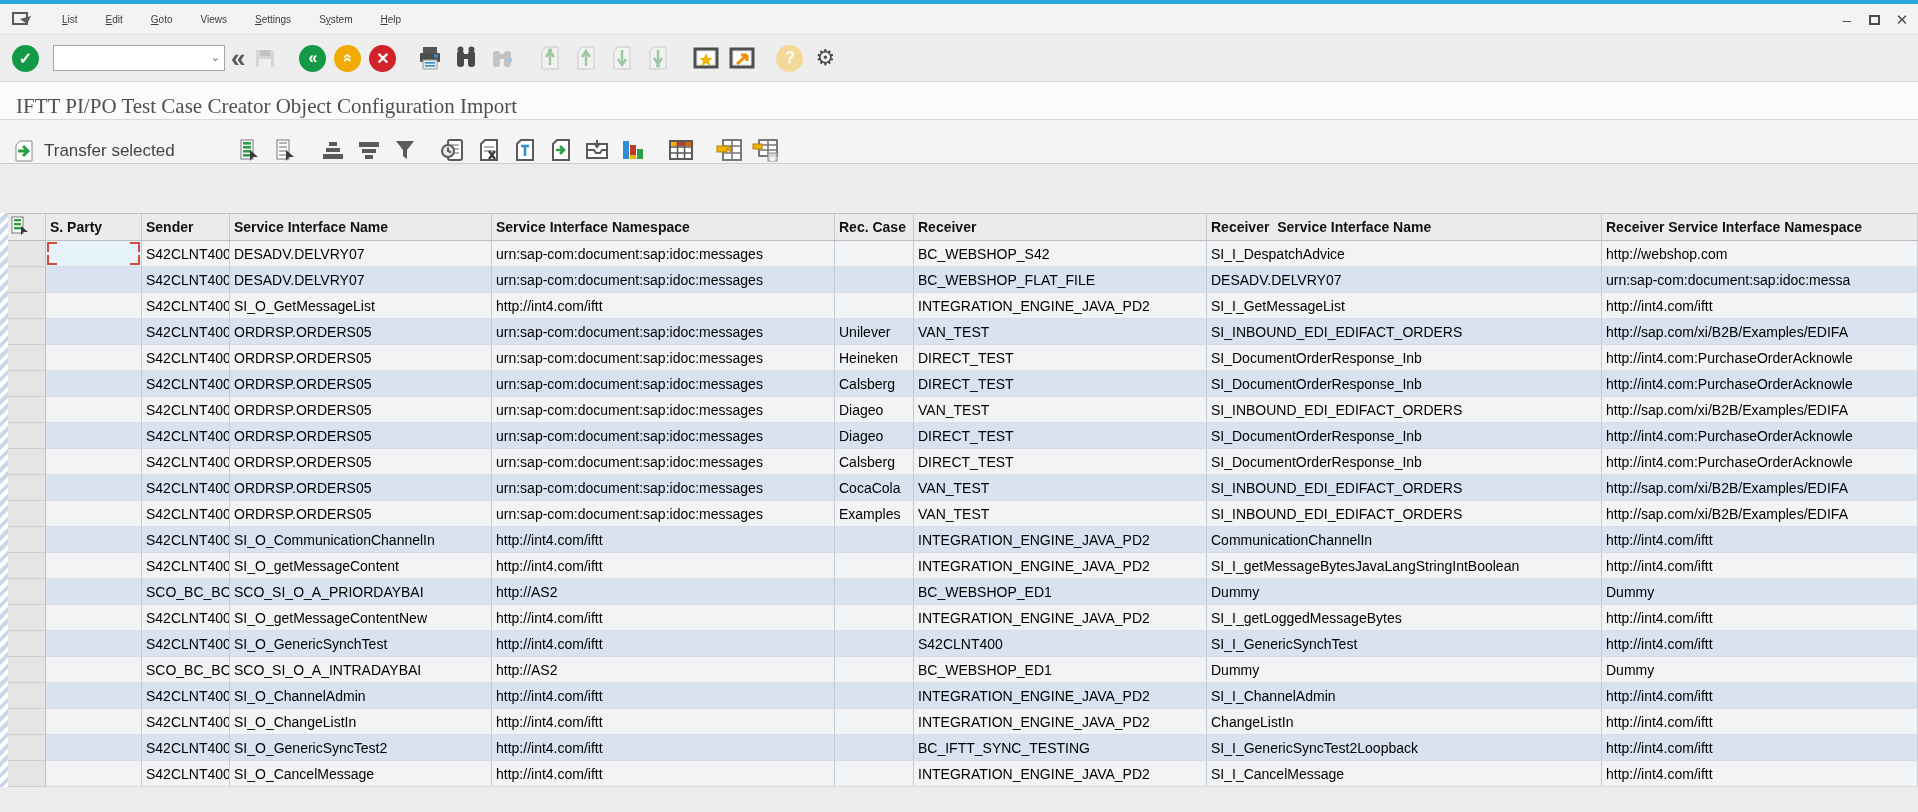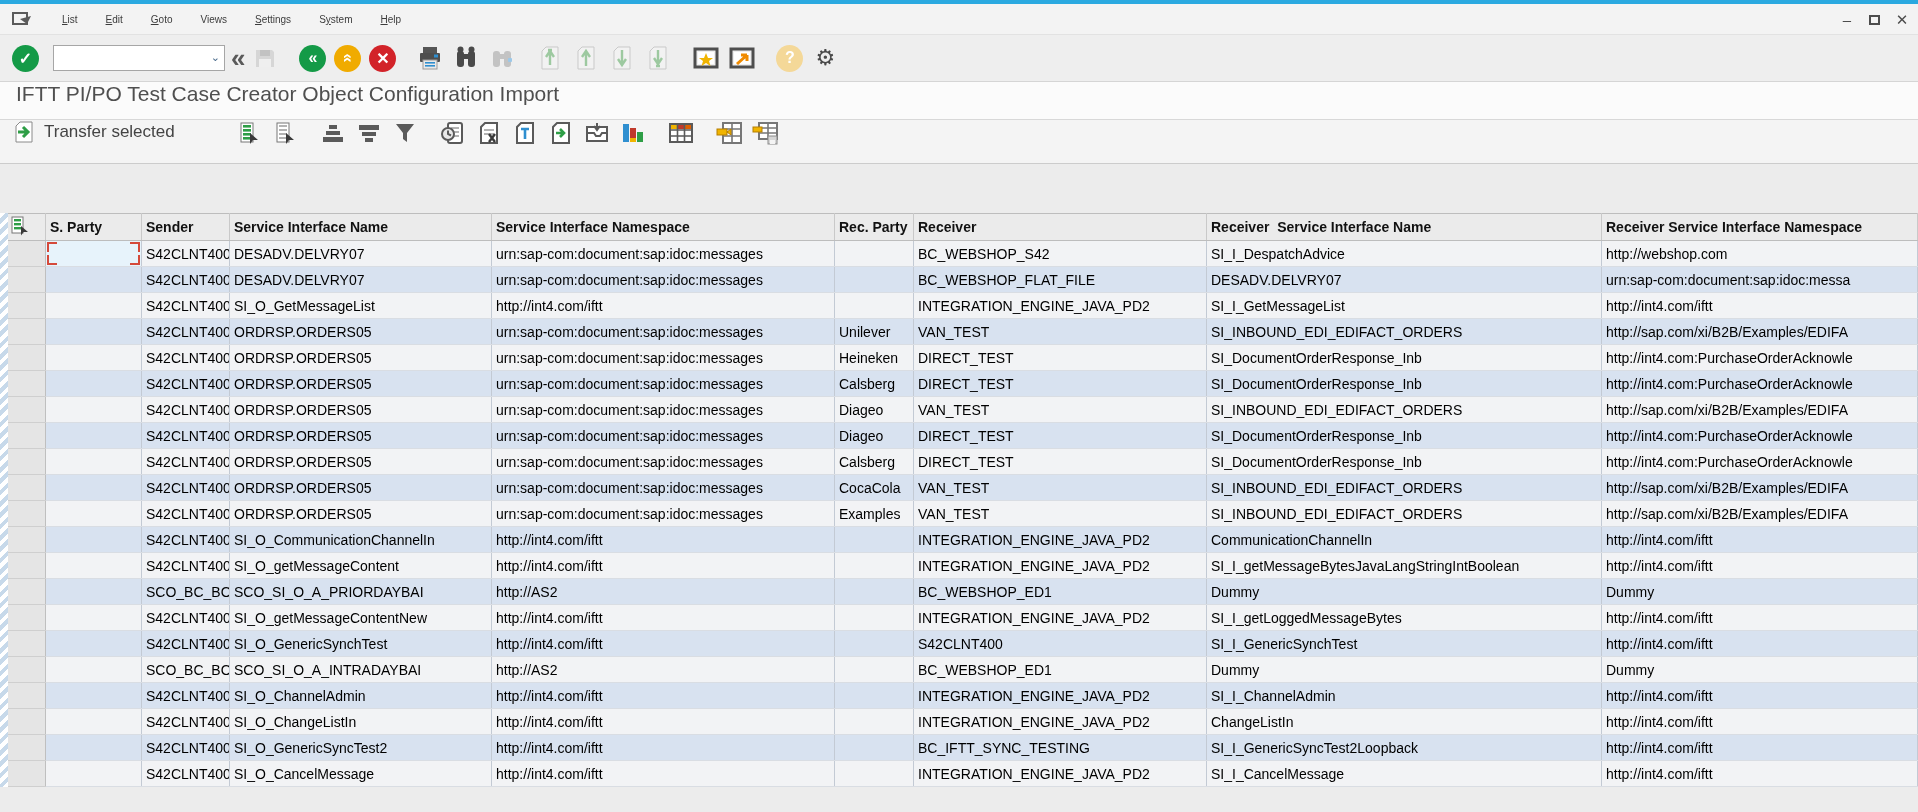--- a/index.html
+++ b/index.html
@@ -32,26 +32,26 @@
   .cmd-input { width:172px; height:26px; border:1px solid #a6a6a6; background:#fff;
     font-size:13px; padding:0 20px 0 6px; }
   .cmd-chev { position:absolute; right:5px; top:6px; font-size:11px; color:#4a6b8c; }
   .chev-dbl { font-size:26px; color:#5a5a5a; line-height:1; margin:0 6px; font-weight:bold; }
   .rot-up { display:inline-block; transform:rotate(90deg); }
   .tb-icon { width:28px; height:28px; display:flex; align-items:center; justify-content:center; flex:none; }
   .gears { font-size:22px; color:#4a4a4a; }
 
   
   .titlebar { height:38px; background:#fbfbfb; border-bottom:1px solid #d8d8d8;
-    display:flex; align-items:flex-start; padding-left:16px; }
+    display:flex; align-items:flex-end; padding-left:16px;font-family:Liberation Serif, serif; }
   .title-text { font-size:21px; color:#4f4f4f; }
 
   
   .app-toolbar { height:44px; background:#f4f4f4; border-bottom:1px solid #cccccc;
-    display:flex; align-items:flex-start; padding-left:12px; }
+    display:flex; align-items:flex-end; padding-left:12px; }
   .transfer-btn { display:flex; align-items:center; gap:8px; cursor:default; }
   .transfer-label { font-size:17px; color:#444; }
   .alv-icon { width:28px; height:26px; display:flex; align-items:center;
     justify-content:center; flex:none; }
 
   
   .content { padding-top:49px; background:#ececec; }
   .alv-wrap { display:flex; }
   .hatch { width:8px; align-self:stretch;
     background:repeating-linear-gradient(135deg,#ffffff 0 4px,#c7d9ea 4px 8px); }
@@ -355,21 +355,21 @@
                 <rect x="2" y="1" width="11" height="16" fill="#fff" stroke="#777"></rect>
                 <rect x="4" y="3" width="7" height="2.4" fill="#2e9e46"></rect>
                 <rect x="4" y="7" width="7" height="2.4" fill="#2e9e46"></rect>
                 <rect x="4" y="11" width="7" height="2.4" fill="#2e9e46"></rect>
                 <path d="M11 10 L18 16 L13.5 16 L11 19.5 Z" fill="#3a3a3a"></path>
               </svg></th>
             <th>S. Party</th>
             <th>Sender</th>
             <th>Service Interface Name</th>
             <th>Service Interface Namespace</th>
-            <th>Rec. Party</th>
+            <th>Rec. Case</th>
             <th>Receiver</th>
             <th>Receiver  Service Interface Name</th>
             <th>Receiver Service Interface Namespace</th>
           </tr>
         </thead>
       <tbody id="tbody">
           <tr class="white">
             <td class="sel"></td>
             <td class="focused">
               <span class="corner c-tl"></span>

